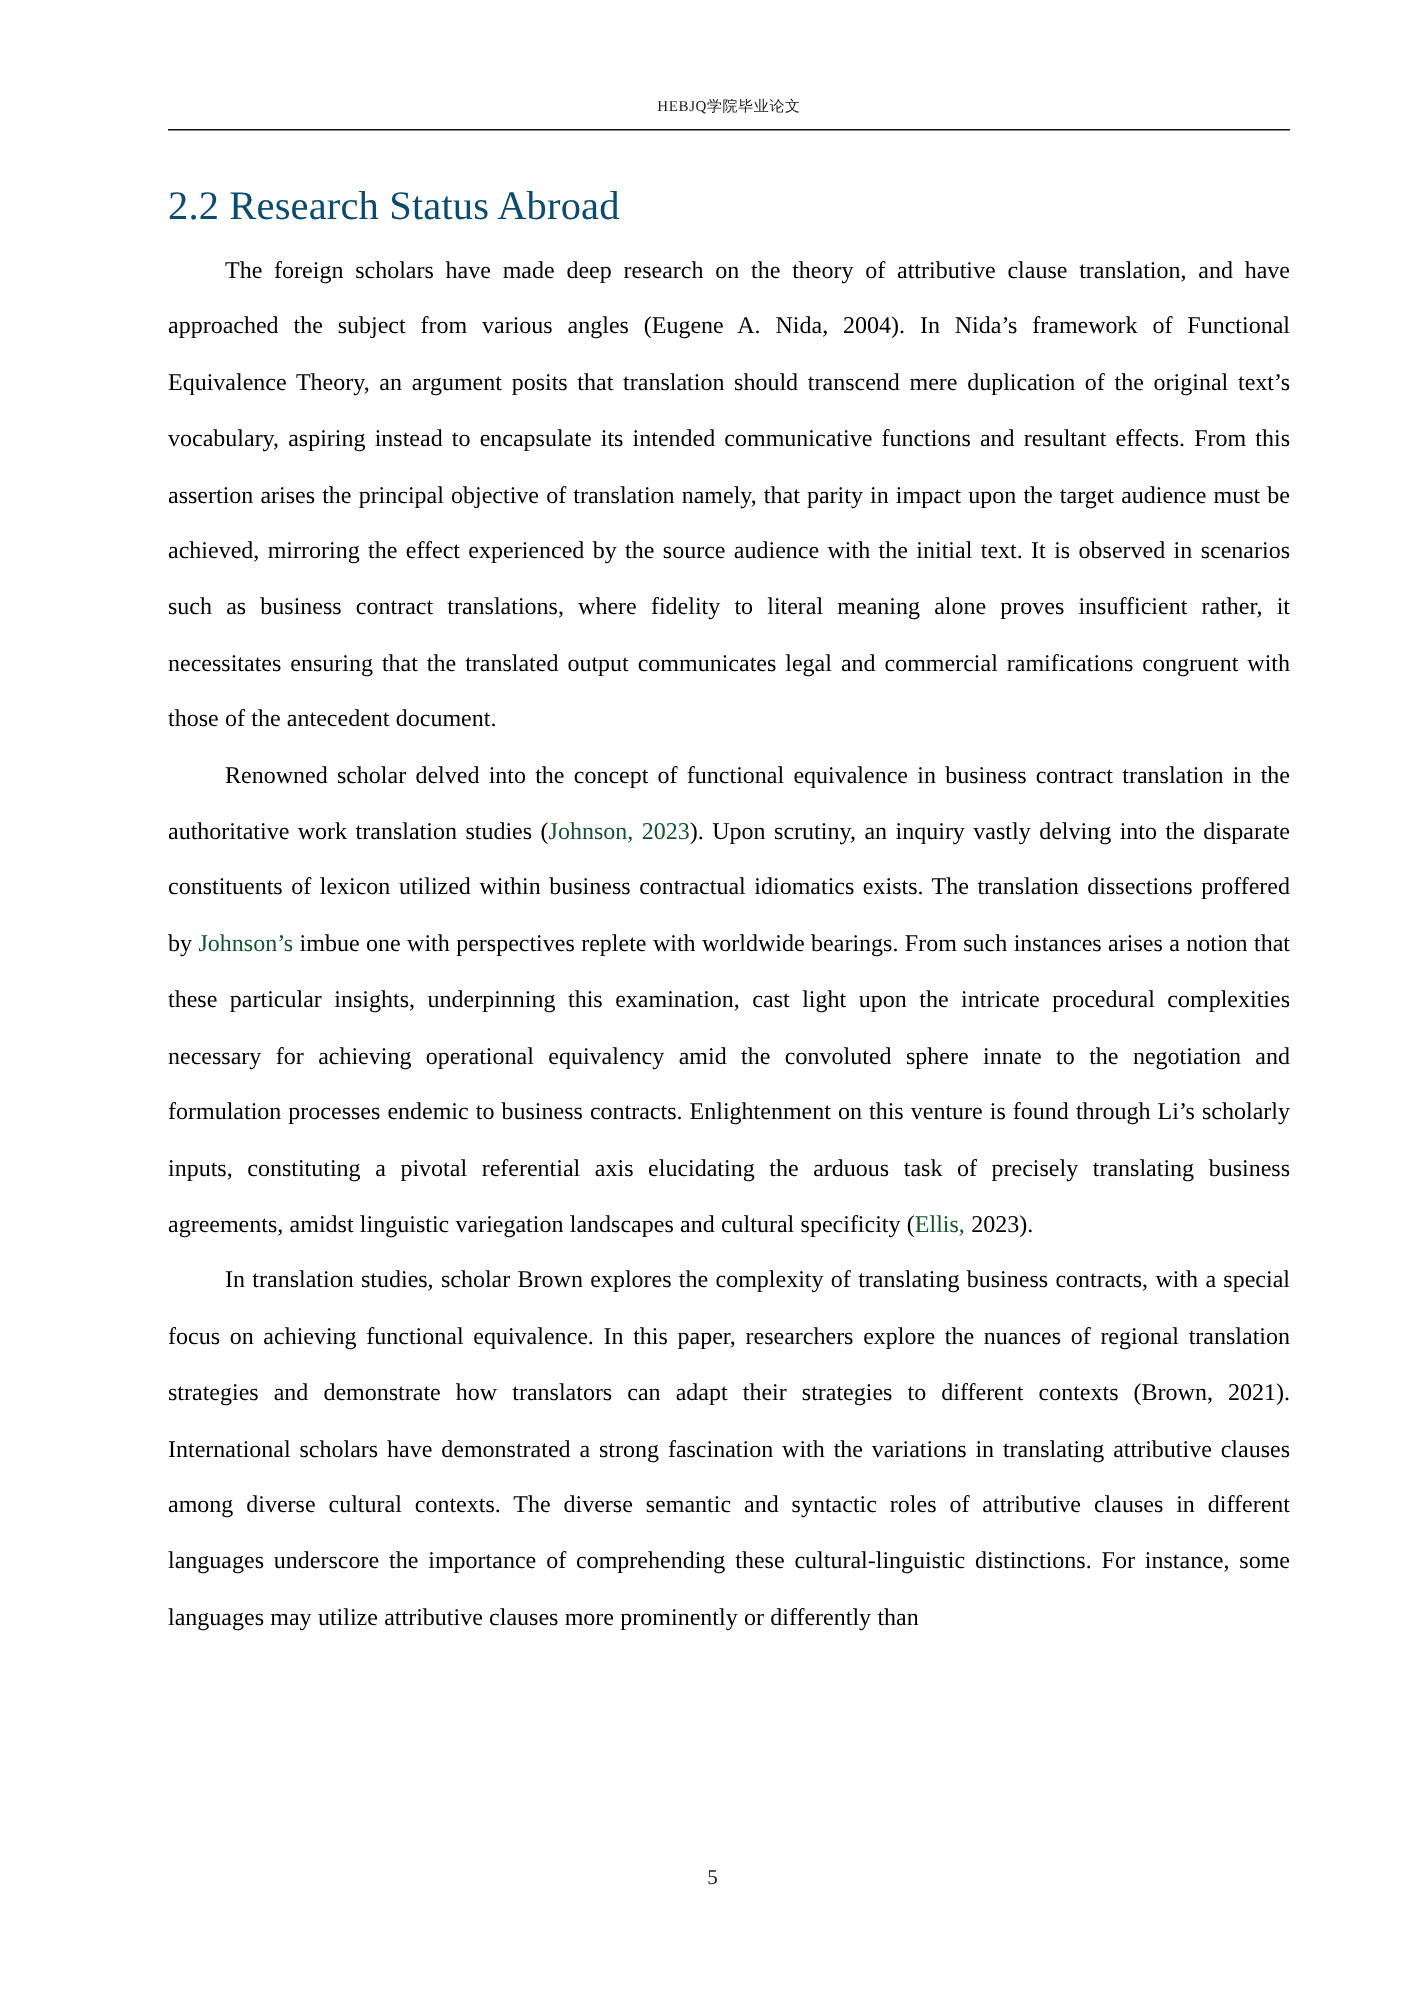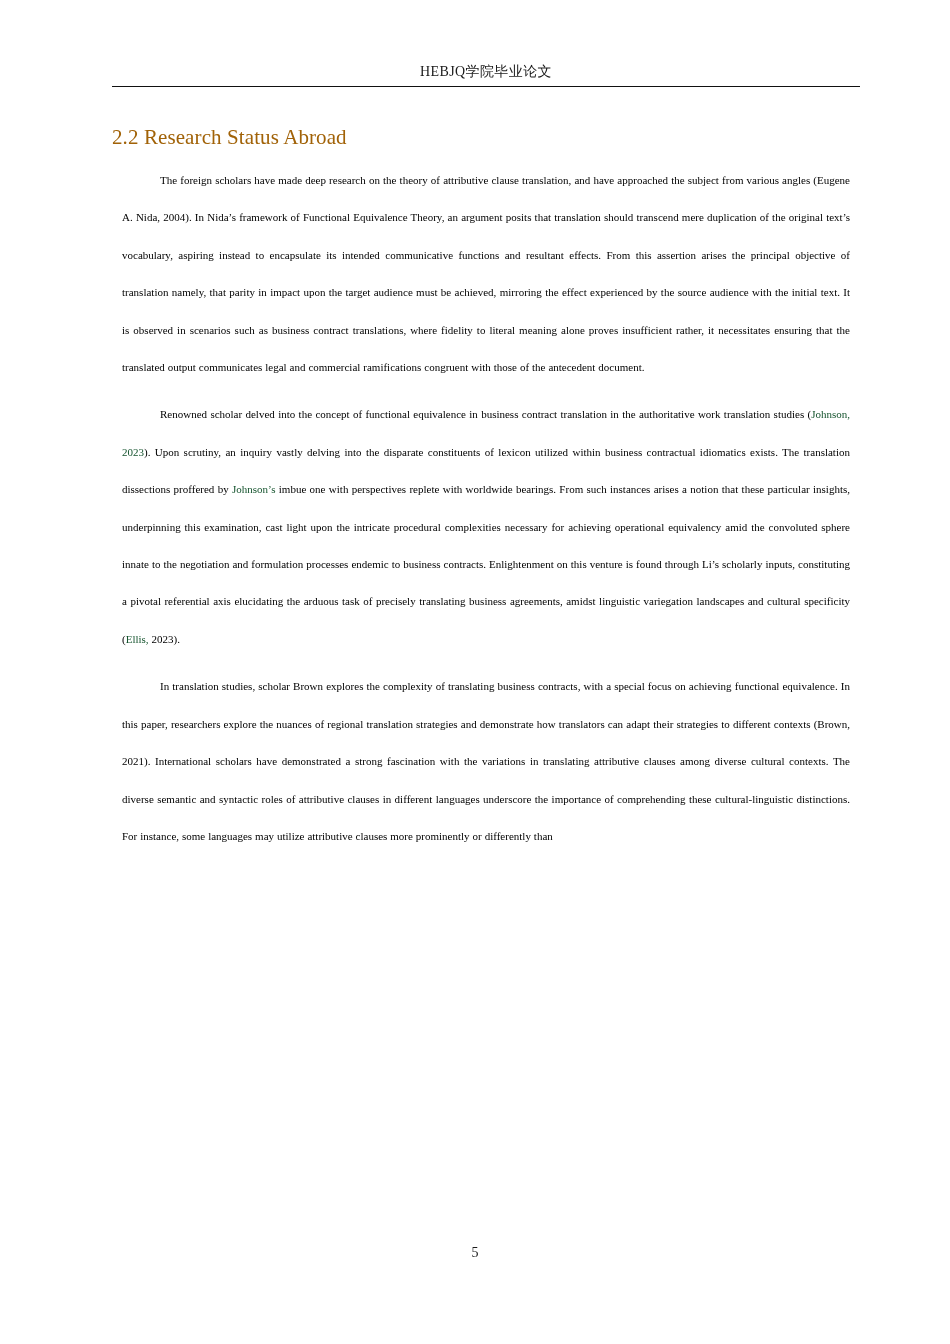--- a/index.html
+++ b/index.html
@@ -25,51 +25,51 @@
   .page-header {
     position: absolute;
     left: 112px;
     top: 62px;
     width: 748px;
   }
   .page-header-text {
     display: block;
     text-align: center;
     font-family: "Liberation Serif", "DejaVu Serif", serif;
-    font-size: 14px;
+    font-size: 10px;
     line-height: 20px;
     letter-spacing: 0.4px;
     color: #1a1a1a;
     white-space: nowrap;
   }
   .header-rule {
     margin-top: 4px;
     width: 748px;
     height: 0;
     border-top: 1.6px solid #111111;
   }
   
   .content {
     position: absolute;
     left: 112px;
     top: 122px;
     width: 748px;
   }
   .section-heading {
     font-family: "Liberation Serif", "DejaVu Serif", serif;
-    font-size: 21px;
+    font-size: 27px;
     font-weight: normal;
     line-height: 30px;
     margin: 0 0 10px 0;
-    color: #a16207;
+    color: #0c4a6e;
     letter-spacing: 0.1px;
   }
   p.body-par {
-    margin: 10px;
-    font-size: 11px;
+    margin: 0;
+    font-size: 16px;
     line-height: 37.4px;
     text-align: justify;
     text-justify: inter-word;
     text-indent: 38px;
     color: #000000;
     hyphens: none;
     word-spacing: 0.2px;
   }
   p.body-par:last-of-type {
     text-align: justify;

